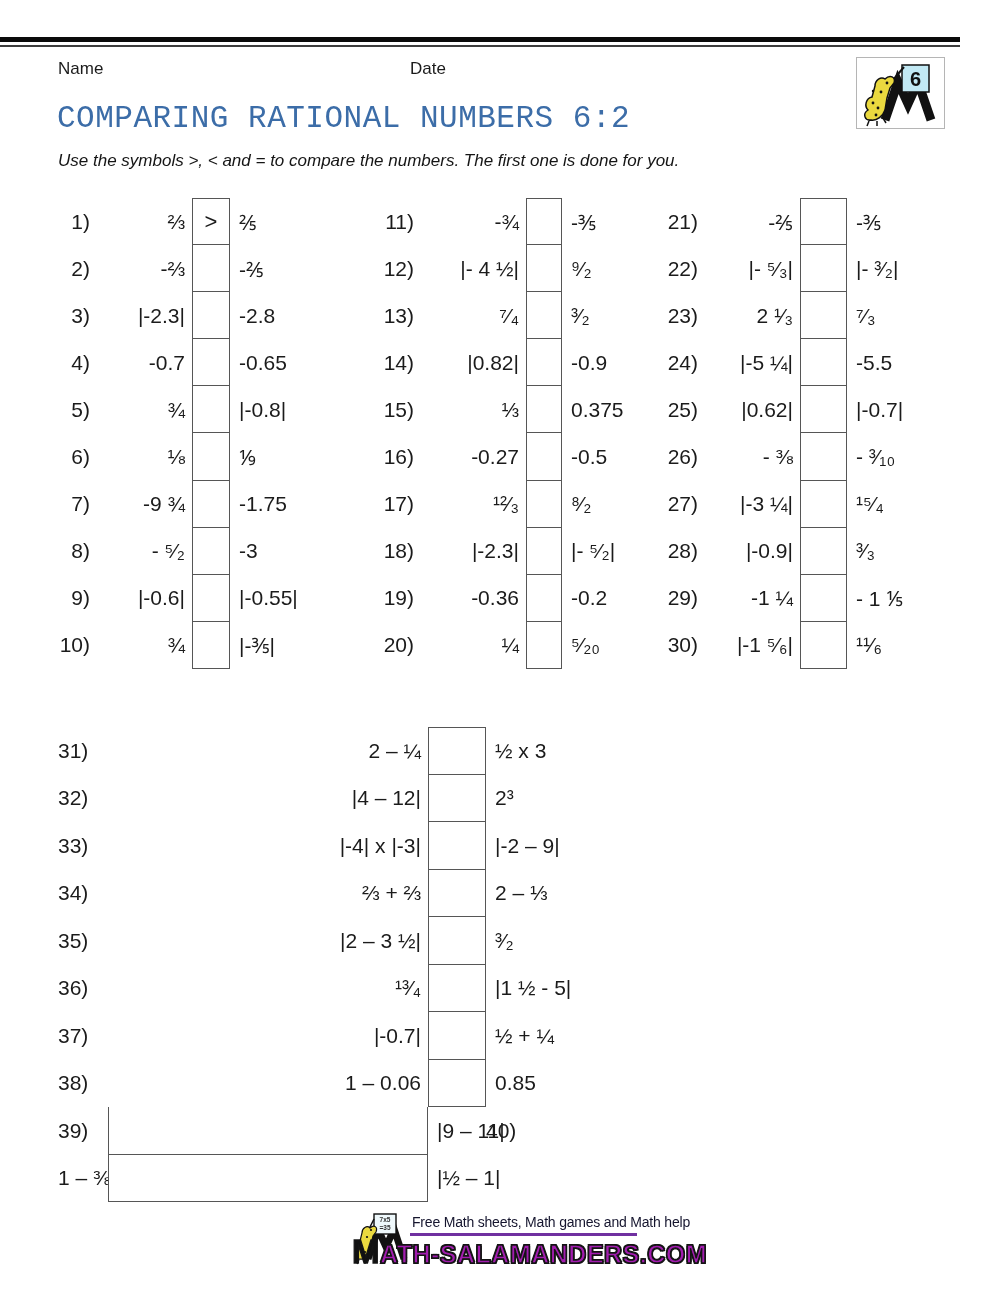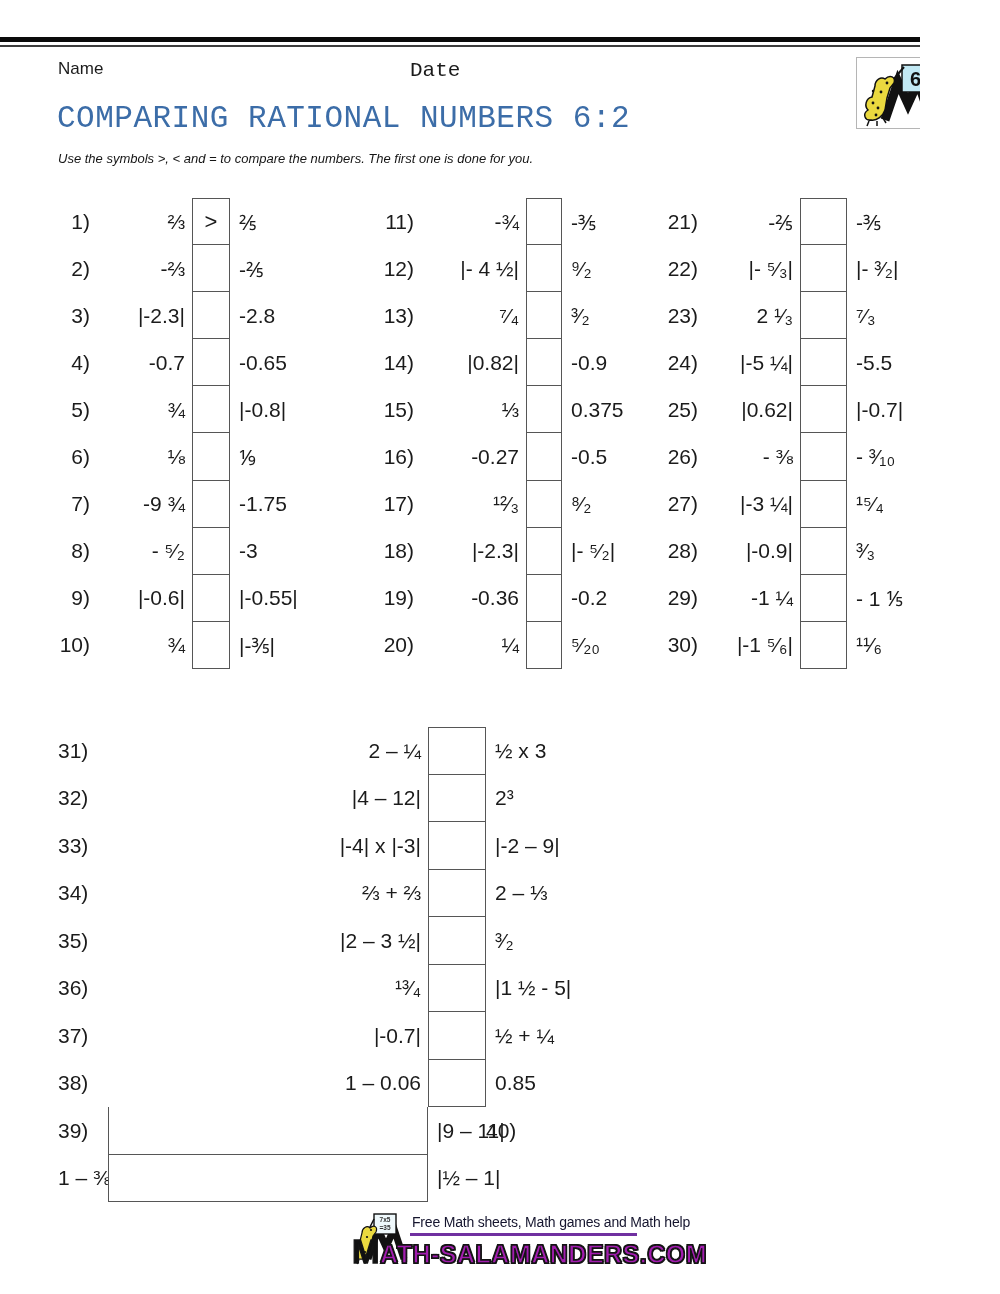--- a/index.html
+++ b/index.html
@@ -1,30 +1,30 @@
 <!DOCTYPE html>
 <html><head>
 <meta charset="utf-8">
 <style>
   html,body{margin:0;padding:0;background:#fff;}
   .page{position:relative;width:920px;height:1294px;background:#fff;overflow:hidden;
-        font-family:"Liberation Sans",sans-serif;color:#1b1b1b;}
+        font-family:"Liberation Sans",sans-serif;color:#1b1b1b;padding-left:40px;}
 
   
   .rule-thick{position:absolute;left:0;top:37px;width:1000px;height:5px;background:#0a0a0a;}
   .rule-thin{position:absolute;left:0;top:45px;width:1000px;height:2px;background:#3d3d3d;}
 
   .name-label{position:absolute;left:58px;top:59px;font-size:17px;}
-  .date-label{position:absolute;left:410px;top:59px;font-size:21px;font-family:Liberation Mono, monospace;}
+  .date-label{position:absolute;left:410px;top:59px;font-size:17px;}
 
   .logo-box{position:absolute;left:856px;top:57px;width:87px;height:70px;border:1px solid #b5b5b5;background:#fff;}
 
   .title{position:absolute;left:57px;top:101px;font-family:Liberation Mono, monospace;
          font-size:31px;letter-spacing:.5px;color:#3c6da8;white-space:nowrap;}
-  .instructions{position:absolute;left:58px;top:151px;font-size:13px;font-style:italic;color:#151515;white-space:nowrap;}
+  .instructions{position:absolute;left:58px;top:151px;font-size:17px;font-style:italic;color:#151515;white-space:nowrap;}
 
   .pcol{position:absolute;display:grid;column-gap:0;align-items:center;}
   #col1{left:56px;top:198px;grid-template-columns:36px 100px 38px 120px;grid-auto-rows:47.1px;}
   #col2{left:376px;top:198px;grid-template-columns:40px 110px 36px 110px;grid-auto-rows:47.1px;}
   #col3{left:658px;top:198px;grid-template-columns:42px 100px 47px 112px;grid-auto-rows:47.1px;}
 
   .sec2-heading{position:absolute;left:58px;top:690px;font-size:21px;font-style:italic;color:#151515;}
   #sec2{left:58px;top:727px;grid-template-columns:50px 320px 58px 290px;grid-auto-rows:47.5px;}
 
   .pnum{font-size:21px;text-align:right;padding-right:2px;}

